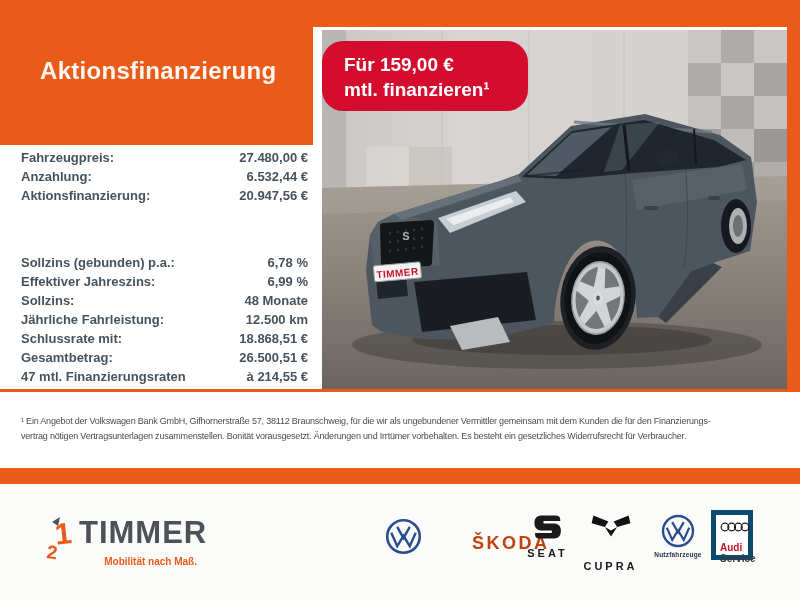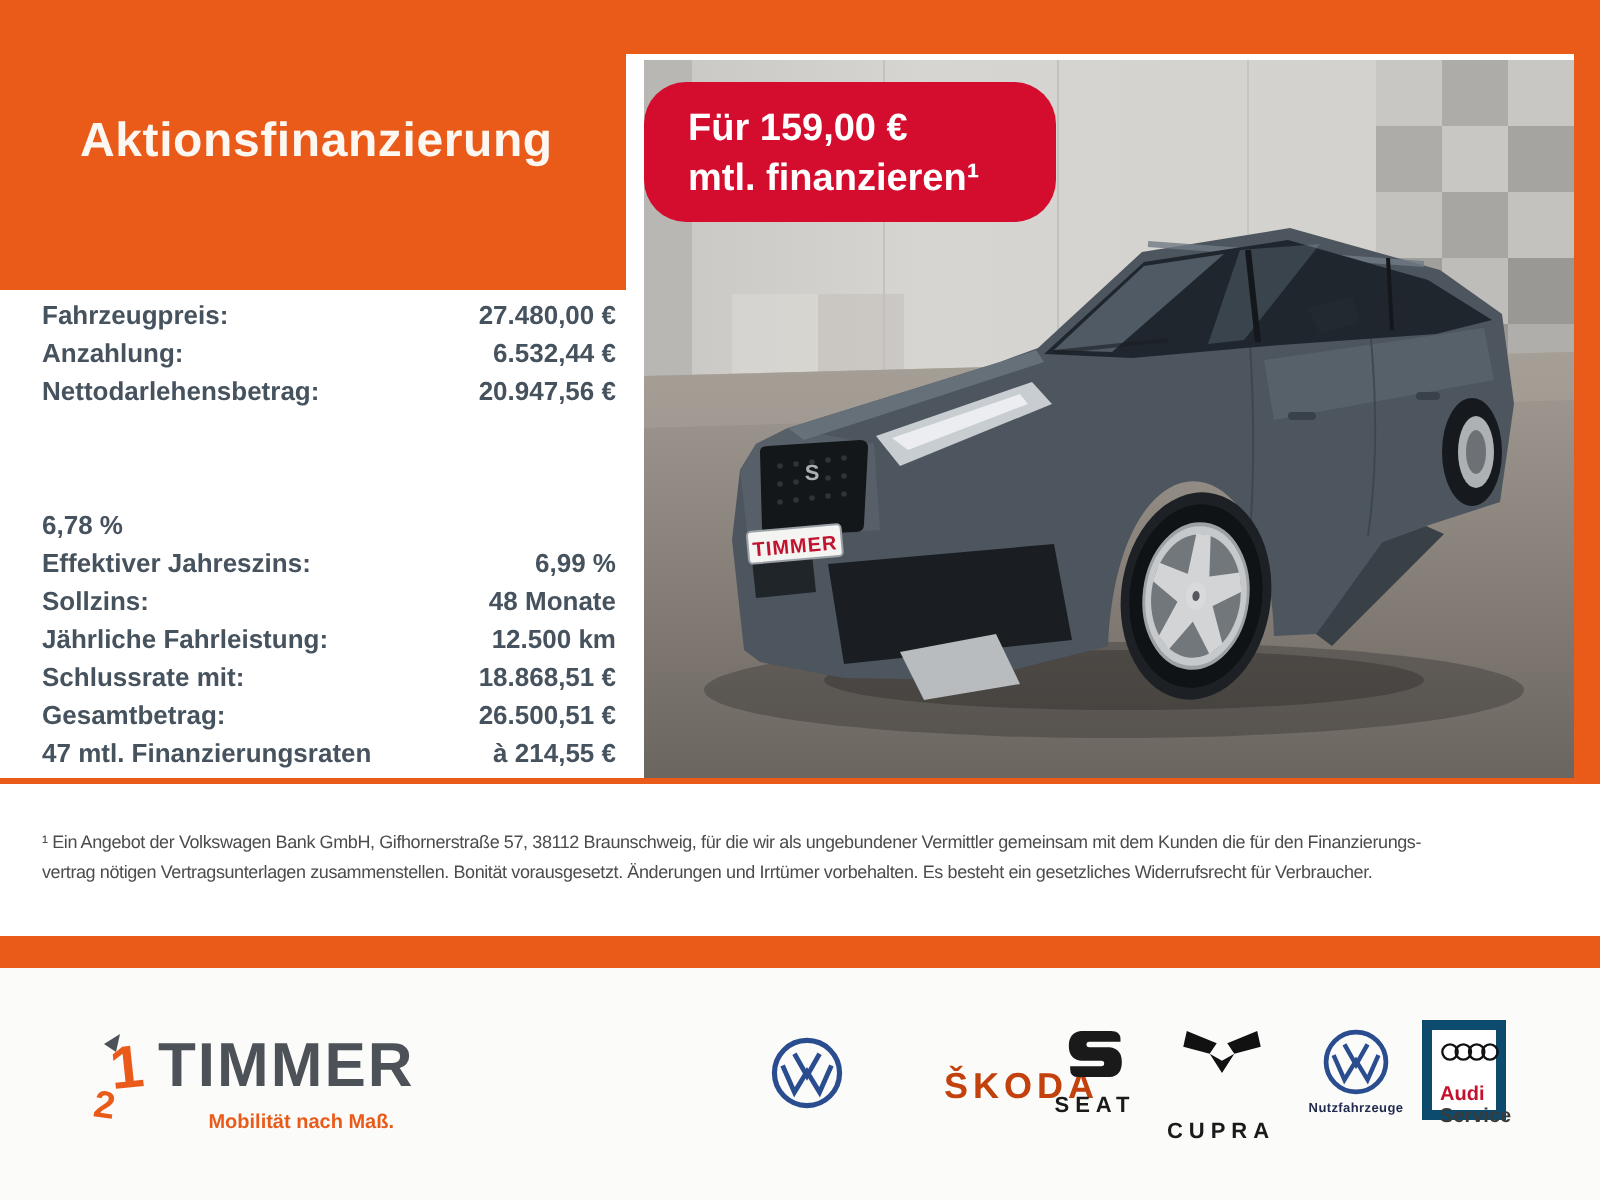--- a/index.html
+++ b/index.html
@@ -216,27 +216,28 @@
   <div class="fin-group g1">
     <div class="fin-row">
       <span>Fahrzeugpreis:</span>
       <span>27.480,00 €</span>
     </div>
     <div class="fin-row">
       <span>Anzahlung:</span>
       <span>6.532,44 €</span>
     </div>
     <div class="fin-row">
-      <span>Nettodarlehensbetrag:</span>
+      <span>Aktionsfinanzierung:</span>
       <span>20.947,56 €</span>
     </div>
   </div>
 
   <div class="fin-group g2">
     <div class="fin-row">
+      <span>Sollzins (gebunden) p.a.:</span>
       <span>6,78 %</span>
     </div>
     <div class="fin-row">
       <span>Effektiver Jahreszins:</span>
       <span>6,99 %</span>
     </div>
     <div class="fin-row">
       <span>Sollzins:</span>
       <span>48 Monate</span>
     </div>

